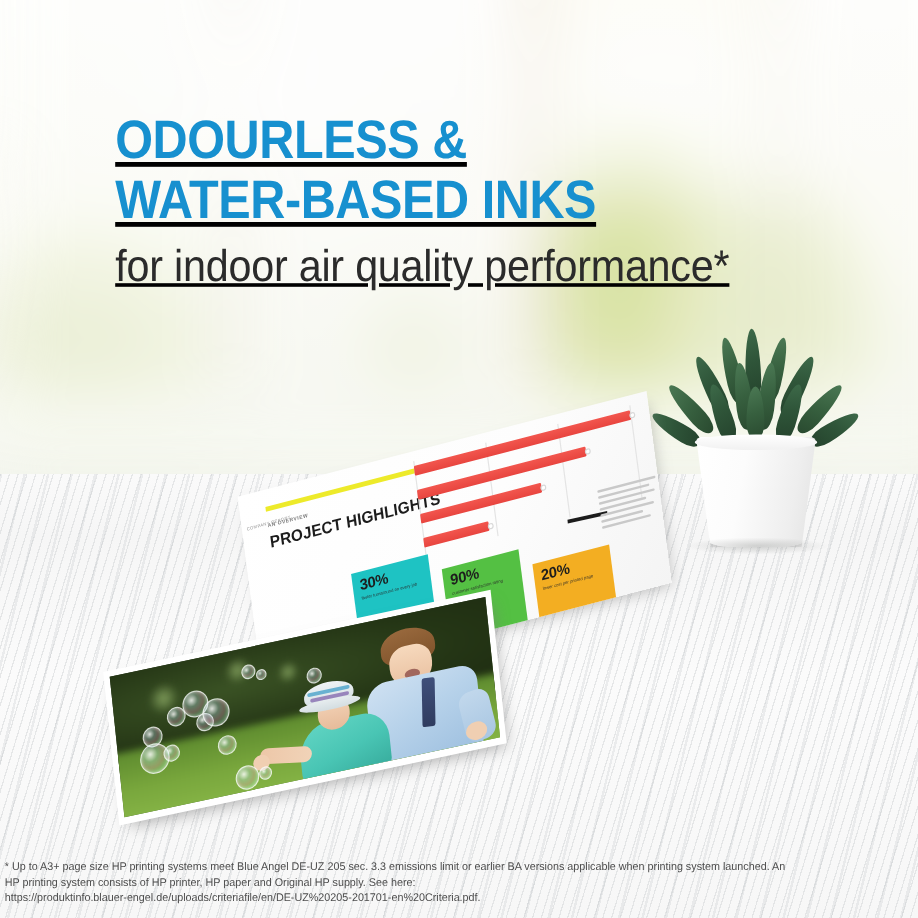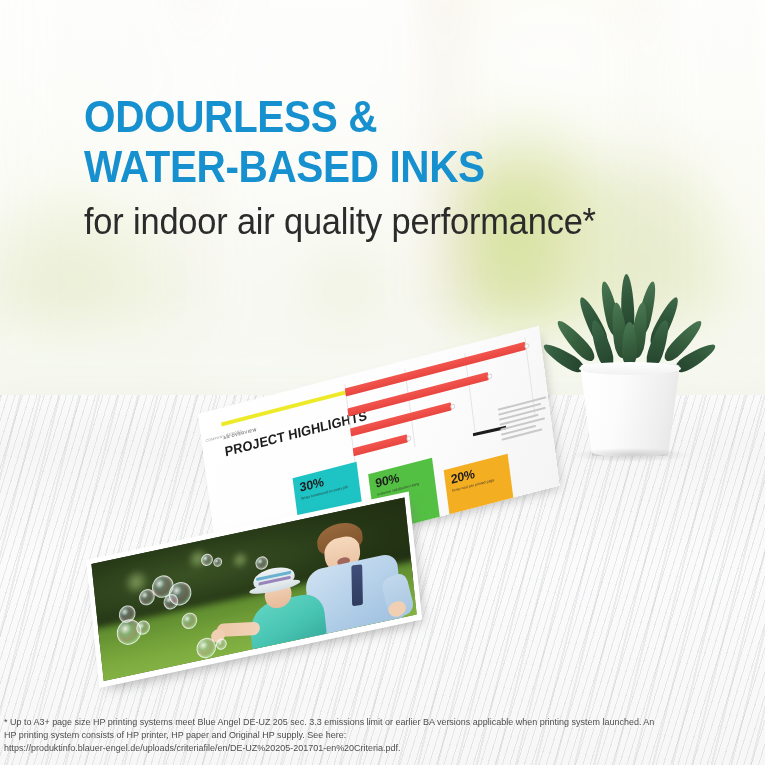--- a/index.html
+++ b/index.html
@@ -58,21 +58,21 @@
       rgba(205,208,210,.46) 0px,rgba(205,208,210,.46) 1px,
       rgba(255,255,255,0) 1px,rgba(255,255,255,0) 7px);}
   .table::after{content:"";position:absolute;inset:0;
     background:repeating-linear-gradient(104deg,
       rgba(190,194,198,.26) 0px,rgba(190,194,198,.26) 2px,
       rgba(255,255,255,0) 2px,rgba(255,255,255,0) 19px);}
   .table-edge{position:absolute;left:0;top:395px;width:765px;height:7px;
     background:linear-gradient(180deg,#e6e7e3,#f4f4f2);}
 
   
-  .headline{position:absolute;left:84px;top:92px;width:640px;z-index:30;}
+  .headline{position:absolute;left:96px;top:92px;width:640px;z-index:30;text-decoration:underline;}
   .hl-line{
     font-family:"Liberation Sans",sans-serif;
     font-weight:bold;font-size:45px;line-height:50px;letter-spacing:-0.4px;
     transform:scaleX(.90);transform-origin:left center;white-space:nowrap;
   }
   .sub{
     margin-top:8px;font-family:"Liberation Sans",sans-serif;
     font-weight:normal;font-size:37px;line-height:44px;letter-spacing:-0.2px;
     transform:scaleX(.93);transform-origin:left center;white-space:nowrap;
   }

